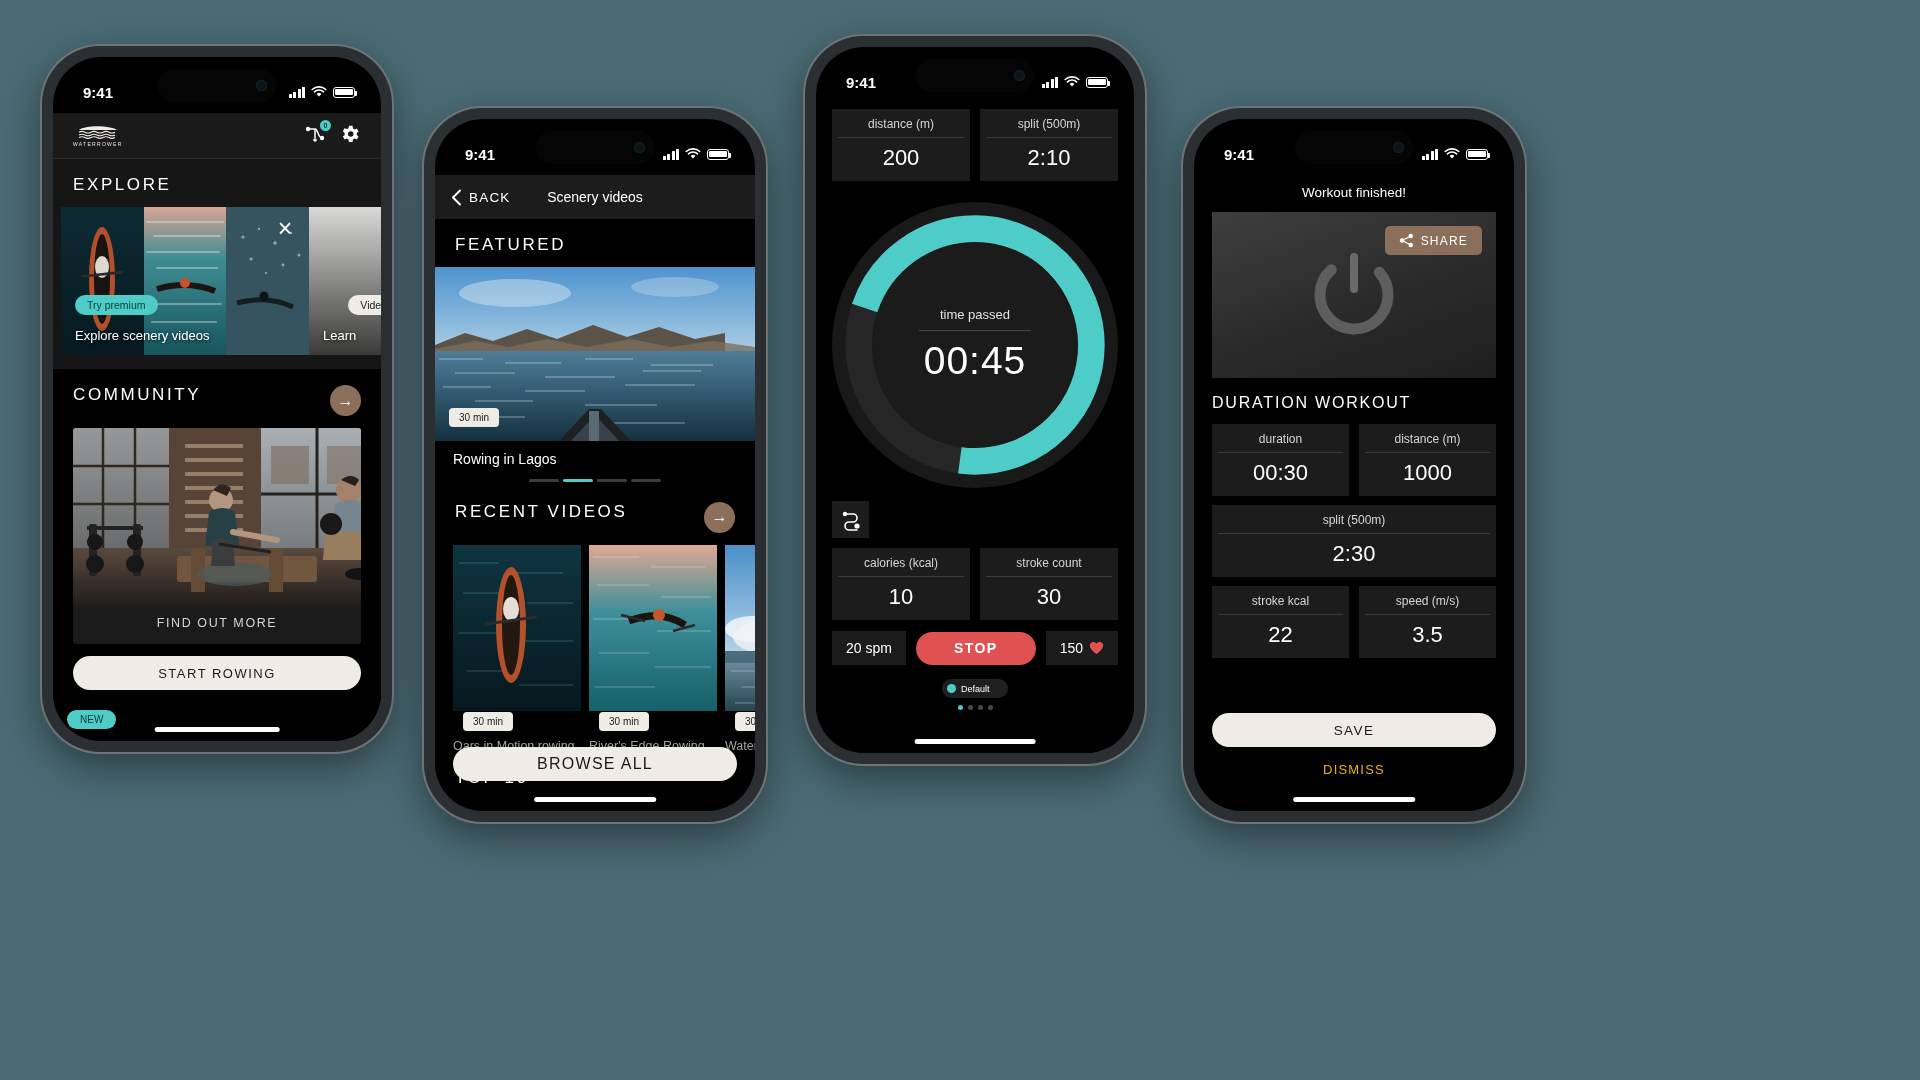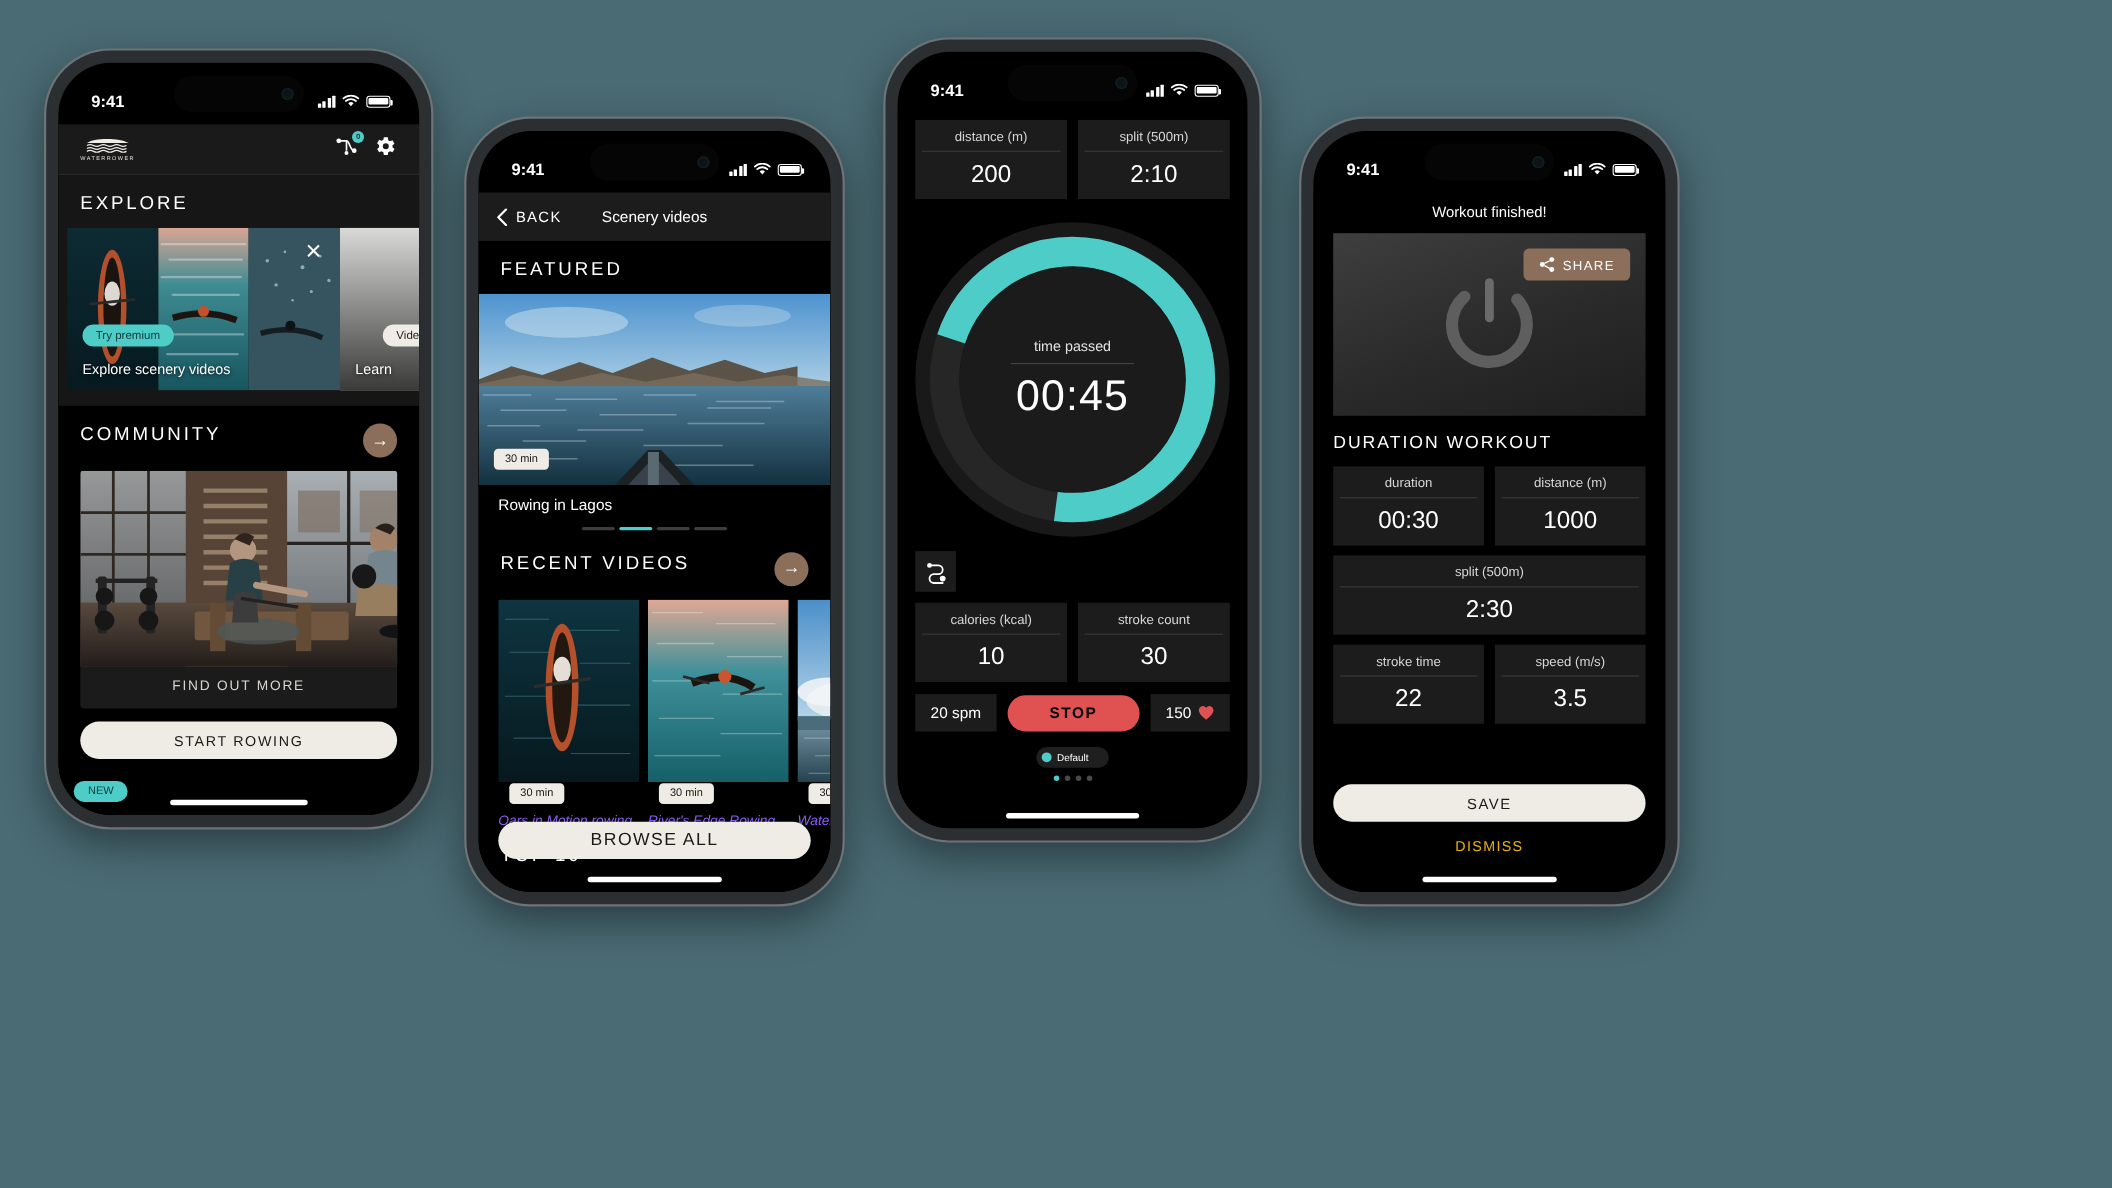--- a/index.html
+++ b/index.html
@@ -93,21 +93,21 @@
   .feat-img { height:174px; margin:0 0 0 0; position:relative; }
   .chip { position:absolute; background:#efece6; color:#1a1a1a; font-size:10px;
           padding:4px 10px; border-radius:4px; }
   .feat-cap { color:#fff; font-size:14px; padding:10px 0 0 18px; }
   .dots { display:flex; gap:4px; justify-content:center; padding:12px 0 4px; }
   .dots span { width:30px; height:2.5px; background:#3d3d3d; border-radius:2px; }
   .dots span.on { background:#4ecdc8; }
   .vid-row { display:flex; gap:8px; padding:0 0 0 18px; overflow:hidden; }
   .vid { width:128px; flex:none; }
   .vid-thumb { height:166px; position:relative; }
-  .vid-cap { color:#8b5cf6; font-size:12.5px; line-height:1.35; padding-top:7px;font-style:italic; }
+  .vid-cap { color:#a3a3a3; font-size:12.5px; line-height:1.35; padding-top:7px; }
   .browse { position:absolute; left:18px; right:18px; bottom:30px; height:34px; background:#efece6;
             color:#1a1a1a; border-radius:18px; display:flex; align-items:center;
             justify-content:center; font-size:16px; letter-spacing:1.3px; z-index:25; }
 
   
   #p3 { left:805px; top:36px; width:340px; height:728px; }
   .p3-body { position:absolute; top:56px; bottom:0; left:0; right:0; background:#000;
              padding:6px 16px 0; }
   .stat-row { display:flex; gap:10px; }
   .stat { flex:1; background:#1c1c1c; padding:8px 6px 10px; text-align:center; }
@@ -117,21 +117,21 @@
                align-items:center; justify-content:center; }
   .ring-center { position:absolute; text-align:center; }
   .ring-lbl { color:#e2e2e2; font-size:13px; padding-bottom:8px; }
   .ring-hr { width:112px; height:1px; background:#444; margin:0 auto 8px; }
   .ring-val { color:#fff; font-size:39px; font-weight:300; letter-spacing:1px; }
   .sq-btn { width:37px; height:37px; background:#1c1c1c; display:flex; align-items:center;
             justify-content:center; margin-top:6px; }
   .ctrl-row { display:flex; gap:10px; align-items:center; margin-top:11px; }
   .ctrl-box { background:#1c1c1c; color:#fff; font-size:14px; padding:9px 14px;
               display:flex; align-items:center; gap:6px; }
-  .stop { flex:1; background:#e05252; color:#000000; border-radius:19px; height:33px;
+  .stop { flex:1; background:#e05252; color:#ffffff; border-radius:19px; height:33px;
           display:flex; align-items:center; justify-content:center; font-size:14px;
           letter-spacing:1.4px; font-weight:bold; }
   .default-pill { margin:14px auto 0; width:66px; height:19px; background:#1f1f1f;
                   border-radius:10px; display:flex; align-items:center; gap:5px;
                   padding-left:5px; }
   .default-pill i { width:9px; height:9px; border-radius:50%; background:#4ecdc8; }
   .default-pill span { color:#fff; font-size:9px; }
   .pdots { display:flex; gap:5px; justify-content:center; padding-top:7px; }
   .pdots i { width:5px; height:5px; border-radius:50%; background:#4a4a4a; }
   .pdots i.on { background:#4ecdc8; }
@@ -669,21 +669,21 @@
         </div>
       </div>
       <div class="stat-row">
         <div class="stat">
           <div class="stat-l">split (500m)</div>
           <div class="stat-v">2:30</div>
         </div>
       </div>
       <div class="stat-row">
         <div class="stat">
-          <div class="stat-l">stroke time</div>
+          <div class="stat-l">stroke kcal</div>
           <div class="stat-v">22</div>
         </div>
         <div class="stat">
           <div class="stat-l">speed (m/s)</div>
           <div class="stat-v">3.5</div>
         </div>
       </div>
     </div>
 
     <div class="save">SAVE</div>

